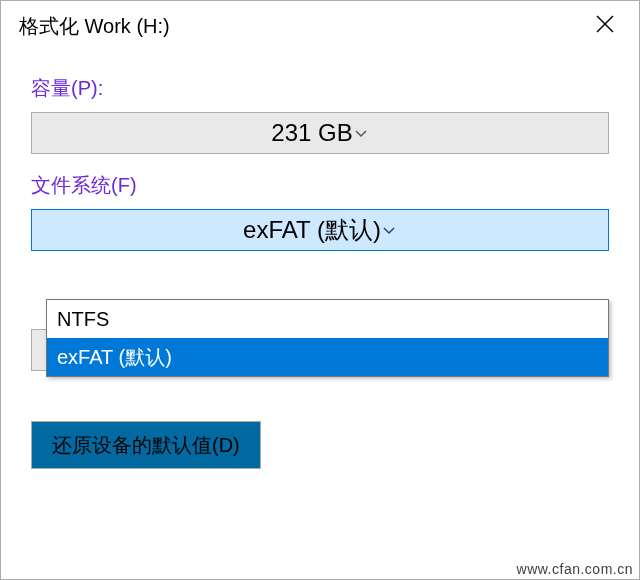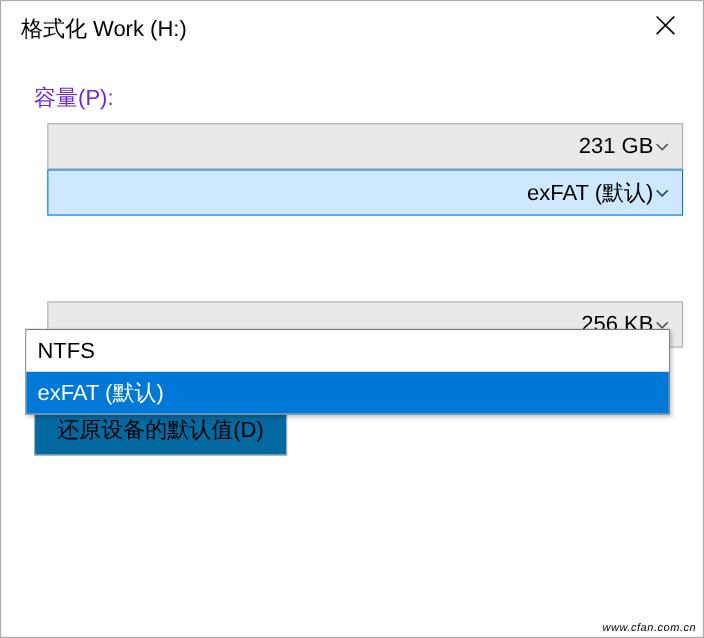--- a/index.html
+++ b/index.html
@@ -55,41 +55,40 @@
     .field-label:first-child {
       margin-top: 0;
     }
     .combo {
       width: 100%;
       height: 42px;
       border: 1px solid #acacac;
       background: #e9e9e9;
       display: flex;
       align-items: center;
-      justify-content: flex-end;
+      justify-content: center;
       padding: 0 10px 0 10px;
-      font-size: 20px;
+      font-size: 24px;
       color: #000000;
       position: relative;
-      margin-left: 12px;
     }
     .combo .chevron {
       width: 16px;
       height: 16px;
       display: flex;
       align-items: center;
       justify-content: center;
     }
     .combo.open {
       background: #cde8ff;
       border: 1px solid #0078d7;
     }
     .dropdown-list {
       position: absolute;
-      left: 22px;
+      left: 45px;
       right: 30px;
       top: 298px;
       border: 1px solid #767676;
       background: #ffffff;
       box-shadow: 2px 2px 4px rgba(0,0,0,0.25);
       z-index: 10;
     }
     .dropdown-item {
       height: 38px;
       display: flex;
@@ -117,23 +116,22 @@
       justify-content: center;
       cursor: pointer;
     }
     .alloc-combo {
       margin-top: 78px; 
     }
     .watermark {
       position: absolute;
       right: 6px;
       bottom: 2px;
-      font-size: 10px;
-      color: #000000;
-      font-style: italic;
+      font-size: 14px;
+      color: #404040;
       letter-spacing: 0.5px;
     }
   </style>
 </head>
 <body>
 
 <div class="dialog">
 
   <div class="titlebar">
     <span>格式化 Work (H:)</span>
@@ -152,20 +150,21 @@
     <div class="field-label">容量(P):</div>
     <div class="combo">
       <span>231 GB</span>
       <span class="chevron">
         <svg viewBox="0 0 16 16">
             <polyline points="3,6 8,11 13,6" fill="none" stroke="#5a5a5a" stroke-width="1.5"></polyline>
           </svg>
       </span>
     </div>
 
+    <div class="field-label">文件系统(F)</div>
     <div class="combo open">
       <span>exFAT (默认)</span>
       <span class="chevron">
         <svg viewBox="0 0 16 16">
             <polyline points="3,6 8,11 13,6" fill="none" stroke="#1a4a7a" stroke-width="1.5"></polyline>
           </svg>
       </span>
     </div>
 
     <div class="combo alloc-combo">

